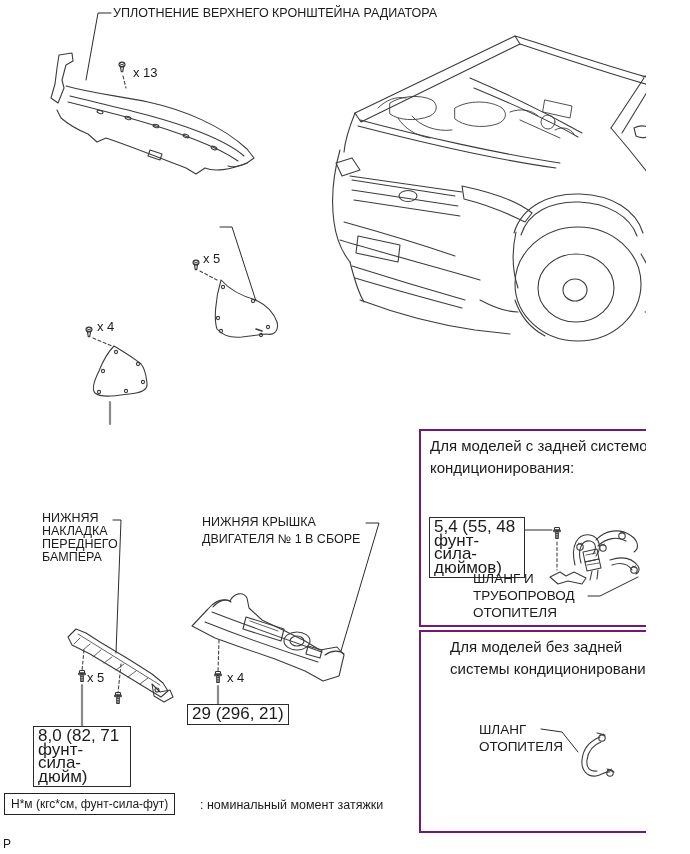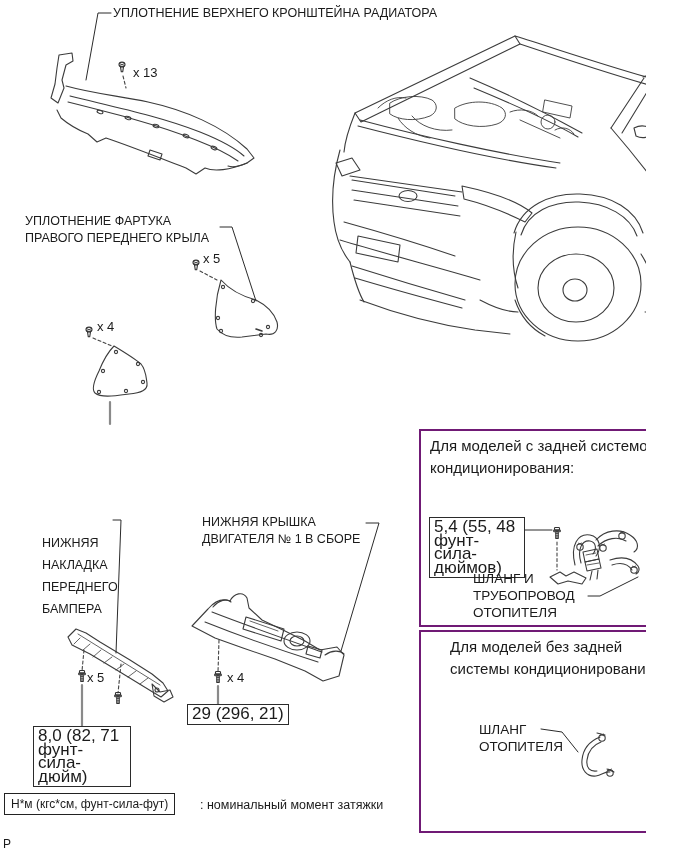--- a/index.html
+++ b/index.html
@@ -1,21 +1,21 @@
 <!DOCTYPE html>
 <html><head>
 <meta charset="utf-8">
 <style>
   html,body{margin:0;padding:0;background:#fff;}
   .page{position:relative;width:646px;height:854px;background:#fff;overflow:hidden;
         font-family:"Liberation Sans",sans-serif;color:#1b1b1b;}
   .art{position:absolute;left:0;top:0;z-index:1;}
   .txt{position:absolute;z-index:2;}
   .t-label{font-size:12.5px;line-height:17px;white-space:pre-line;}
-  .t-label.tight{line-height:22px;margin-top:20px;}
+  .t-label.tight{line-height:13px;}
   .count{font-size:13px;line-height:14px;}
   .torque{border:1.4px solid #2b2b2b;background:#fff;font-size:17px;line-height:13.5px;
           padding:2px 4px 3px 4px;white-space:pre-line;}
   .panel{position:absolute;z-index:2;border:2px solid #701a75;background:transparent;}
   .panel-heading{font-size:15px;line-height:22px;white-space:pre-line;}
   .hose-label{font-size:13.5px;line-height:17px;white-space:pre-line;}
   .legend-box{border:1.5px solid #222;font-size:12px;line-height:14px;padding:3px 6px;background:#fff;}
   .legend-note{font-size:12.5px;line-height:14px;}
   .footer-mark{font-size:12px;line-height:12px;}
 </style>
@@ -224,22 +224,20 @@
       <use href="#bolt" transform="translate(82,678)"></use>
       <use href="#bolt" transform="translate(118,700)"></use>
       <use href="#bolt" transform="translate(218,679)"></use>
       <use href="#bolt" transform="translate(557,535)"></use>
     </g>
   </svg>
 
   <div class="txt t-label" style="left:113px;top:5px;">УПЛОТНЕНИЕ ВЕРХНЕГО КРОНШТЕЙНА РАДИАТОРА</div>
   <div class="txt count" style="left:133px;top:66px;">x 13</div>
 
-  <div class="txt t-label" style="left:25px;top:213px;">УПЛОТНЕНИЕ ФАРТУКА
-ПРАВОГО ПЕРЕДНЕГО КРЫЛА</div>
   <div class="txt count" style="left:203px;top:252px;">x 5</div>
 
   <div class="txt count" style="left:97px;top:320px;">x 4</div>
 
   <div class="txt t-label tight" style="left:42px;top:512px;">НИЖНЯЯ
 НАКЛАДКА
 ПЕРЕДНЕГО
 БАМПЕРА</div>
   <div class="txt count" style="left:87px;top:671px;">x 5</div>
   <div class="txt torque" style="left:33px;top:726px;width:88px;">8,0 (82, 71 фунт-

